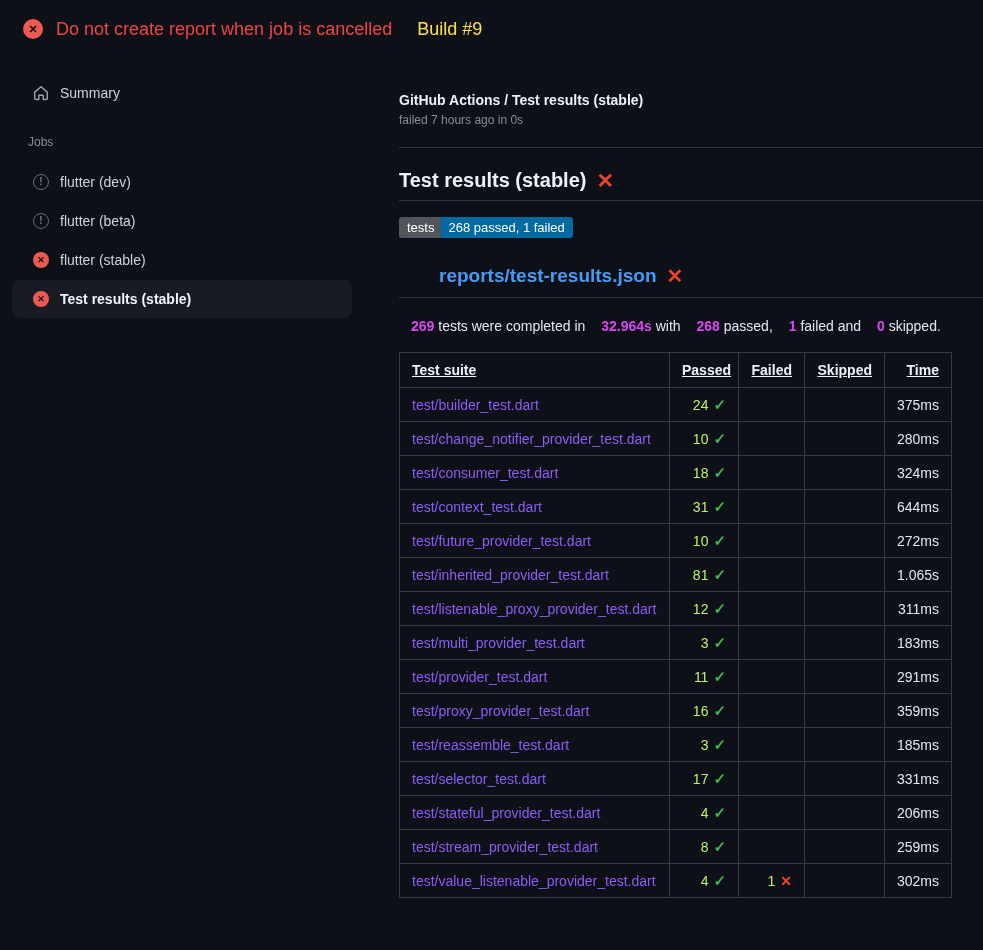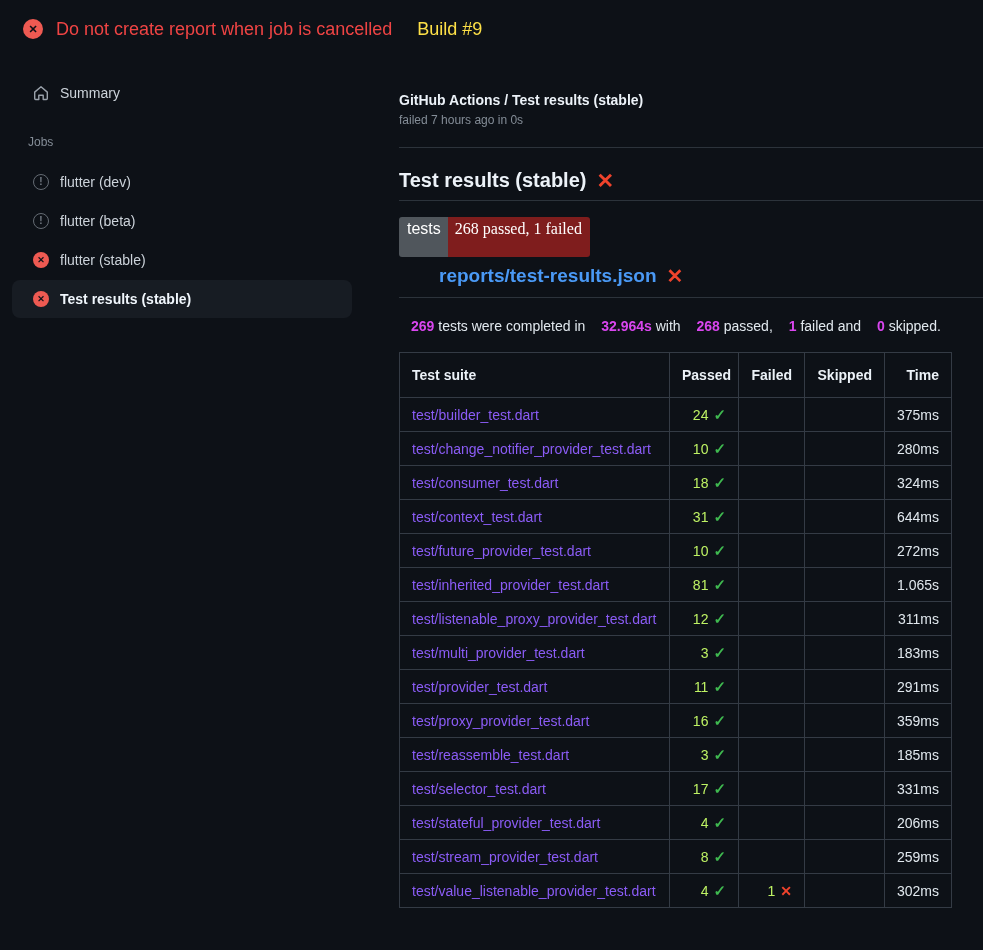--- a/index.html
+++ b/index.html
@@ -62,29 +62,28 @@
   .rule-2 { top: 142px; }
   .rule-3 { top: 239px; }
 
   .check-title {
     position: absolute; top: 111px; left: 0;
     font-size: 20px; font-weight: 700; color: #ecf2f8;
     display: flex; align-items: center; gap: 10px;
   }
   .x-glyph { color: #f0432c; font-weight: 700; font-size: 21px; line-height: 1; }
 
-  .badge { position: absolute; top: 159px; left: 0; display: inline-flex; font-size: 16px; line-height: 1; }
+  .badge { position: absolute; top: 159px; left: 0; display: inline-flex; font-size: 13px; line-height: 1; }
   .badge .b-left {
     background: #50565c; color: #ffffff; padding: 4px 7px 4px 8px;
     border-radius: 3px 0 0 3px;
   }
   .badge .b-right {
-    background: #7f1d1d; color: #ffffff; padding: 4px 8px 20px 7px;
+    background: #0369a1; color: #ffffff; padding: 4px 8px 4px 7px;
     border-radius: 0 3px 3px 0;
-    font-family: Liberation Serif, serif;
   }
 
   .report-title {
     position: absolute; top: 207px; left: 0;
     font-size: 19px; font-weight: 700;
     display: flex; align-items: center; gap: 10px; margin-left: 40px;
   }
   .report-title a { color: #4a99f5; text-decoration: none; }
   .report-title .x-glyph { font-size: 20px; }
 
@@ -93,21 +92,21 @@
 
   
   table.results {
     position: absolute; top: 294px; left: 0;
     width: 552px; border-collapse: collapse; table-layout: fixed;
     font-size: 14px;
   }
   table.results th, table.results td {
     border: 1px solid #343b45; padding: 0 12px; overflow: hidden; white-space: nowrap;
   }
-  table.results th { height: 45px; font-weight: 700; color: #ecf2f8; text-align: right; }
+  table.results th { height: 35px; font-weight: 700; color: #ecf2f8; text-align: right; text-decoration: underline; }
   table.results th.c-suite { text-align: left; }
   table.results td { height: 34px; text-align: right; color: #e1e8ee; }
   table.results td.c-suite { text-align: left; }
   table.results td.c-suite a { color: #8b5cf6; text-decoration: none; }
   .num { color: #bef264; }
   .chk { color: #3fb950; font-weight: 700; font-size: 15px; margin-left: 5px; }
   .fx  { color: #f0432c; font-weight: 700; font-size: 14px; margin-left: 5px; }
 </style>
 </head>
 <body>

